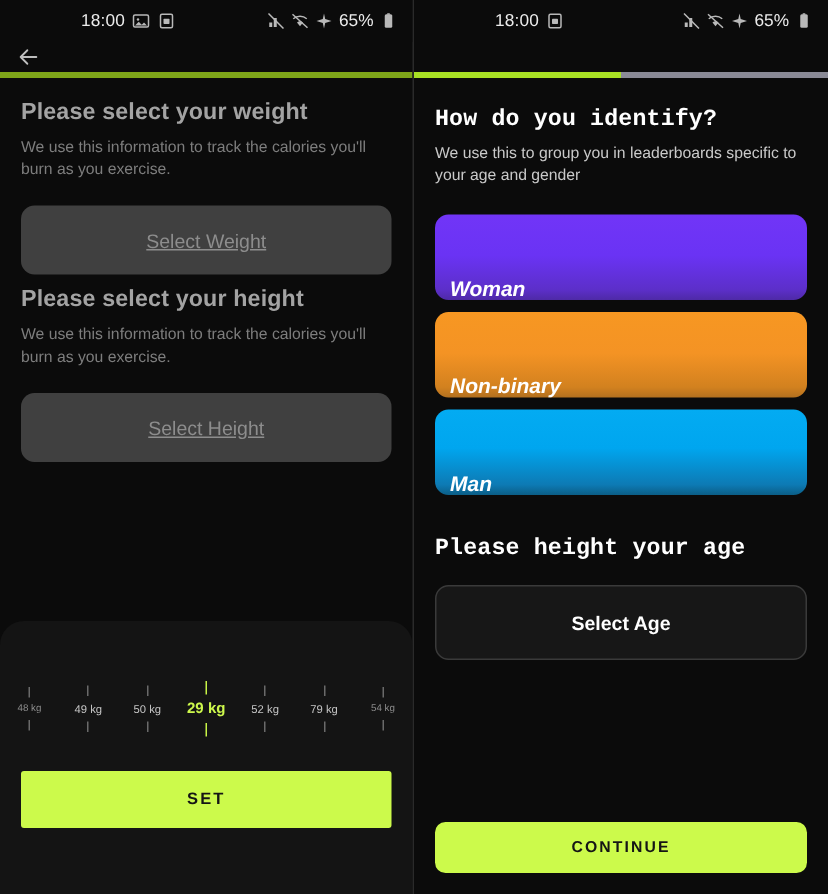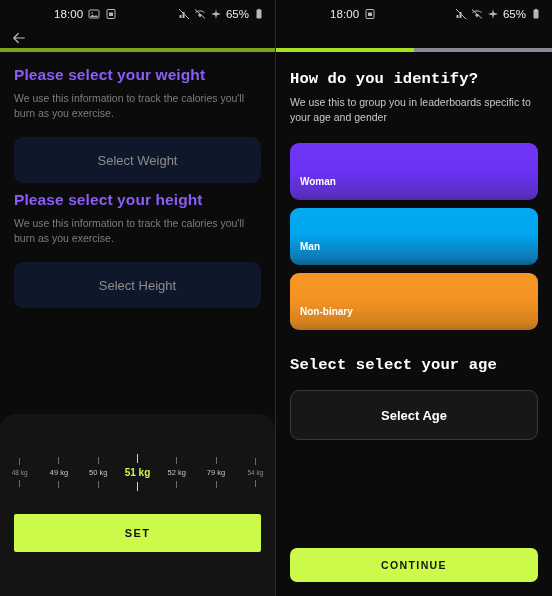--- a/index.html
+++ b/index.html
@@ -47,38 +47,39 @@
   .progress.dim { background: #3b4a13; }
   .progress .bar { height: 100%; }
 
   .content { flex: 1 1 auto; position: relative; overflow: hidden; }
 
   
   .h-title {
     font-size: 15.5px; font-weight: bold;
     letter-spacing: .1px;
   }
-  .h-title.muted { color: #8b5cf6; }
+  .h-title.muted { color: #a3a3a3; }
   .h-title.bright { color: #ffffff; font-family: Liberation Mono, monospace; }
   .h-sub {
     font-size: 10.5px; line-height: 15px; margin-top: 7px;
   }
   .h-sub.muted { color: #7d7d7d; }
   .h-sub.bright { color: #c9c9c9; }
 
   
   .l-pad { padding: 14px 14px 0 14px; }
   .sel-btn {
     height: 46px; width: 100%;
     margin-top: 16px;
     border-radius: 9px;
-    background: #0f172a;
+    background: #404040;
     display: flex; align-items: center; justify-content: center;
     font-size: 13px; color: #8d8d8d;
     cursor: pointer;
+    text-decoration: underline;
   }
   .block2 { margin-top: 8px; }
 
   
   .ruler-panel {
     position: absolute; left: 0; right: 0; bottom: 0;
     height: 182px;
     background: #141414;
     border-top-left-radius: 16px; border-top-right-radius: 16px;
   }
@@ -107,23 +108,24 @@
     color: #151515; font-size: 11px; font-weight: bold; letter-spacing: 1.4px;
     cursor: pointer;
   }
 
   
   .r-pad { padding: 18px 14px 0 14px; }
   .cards { margin-top: 18px; display: flex; flex-direction: column; gap: 8px; }
   .card {
     height: 57px; border-radius: 9px;
     display: flex; align-items: flex-end;
-    padding: 0 0 13px 10px;
-    color: #fff; font-size: 10px; font-weight: bold;
-    cursor: pointer;
+    padding: 0 0 0 10px;
+    color: #fff; font-size: 14px; font-weight: bold;
+    cursor: pointer;
+    font-style: italic;
   }
   .card.woman     { background: linear-gradient(180deg, #7135f7 0%, #6a33f4 48%, #5c2fc9 88%, #4e2aa6 100%); }
   .card.man       { background: linear-gradient(180deg, #03abf2 0%, #00a6ef 45%, #0d7ab4 88%, #0b5e86 100%); }
   .card.nonbinary { background: linear-gradient(180deg, #f79722 0%, #f49324 48%, #d2811f 88%, #b2701f 100%); }
 
   .age-title { margin-top: 26px; }
   .age-btn {
     height: 50px; width: 100%;
     margin-top: 16px;
     border-radius: 9px;
@@ -234,21 +236,21 @@
               <div class="tlabel">49 kg</div>
               <div class="tick"></div>
             </div>
             <div class="tickcol">
               <div class="tick"></div>
               <div class="tlabel">50 kg</div>
               <div class="tick"></div>
             </div>
             <div class="tickcol sel">
               <div class="tick"></div>
-              <div class="tlabel">51 kg</div>
+              <div class="tlabel">29 kg</div>
               <div class="tick"></div>
             </div>
             <div class="tickcol">
               <div class="tick"></div>
               <div class="tlabel">52 kg</div>
               <div class="tick"></div>
             </div>
             <div class="tickcol">
               <div class="tick"></div>
               <div class="tlabel">79 kg</div>
@@ -314,25 +316,25 @@
       <div class="bar" id="r-progress" style="background: rgb(168, 224, 36); width: 50%;"></div>
     </div>
 
     <div class="content">
       <div class="r-pad">
         <div class="h-title bright">How do you identify?</div>
         <div class="h-sub bright">We use this to group you in leaderboards specific to your age and gender</div>
 
         <div class="cards">
           <div class="card woman">Woman</div>
+          <div class="card nonbinary">Non-binary</div>
           <div class="card man">Man</div>
-          <div class="card nonbinary">Non-binary</div>
         </div>
 
-        <div class="h-title bright age-title">Select select your age</div>
+        <div class="h-title bright age-title">Please height your age</div>
         <div class="age-btn">Select Age</div>
       </div>
 
       <div class="cta2">CONTINUE</div>
     </div>
   </div>
 
 </div>
 
 </body></html>

